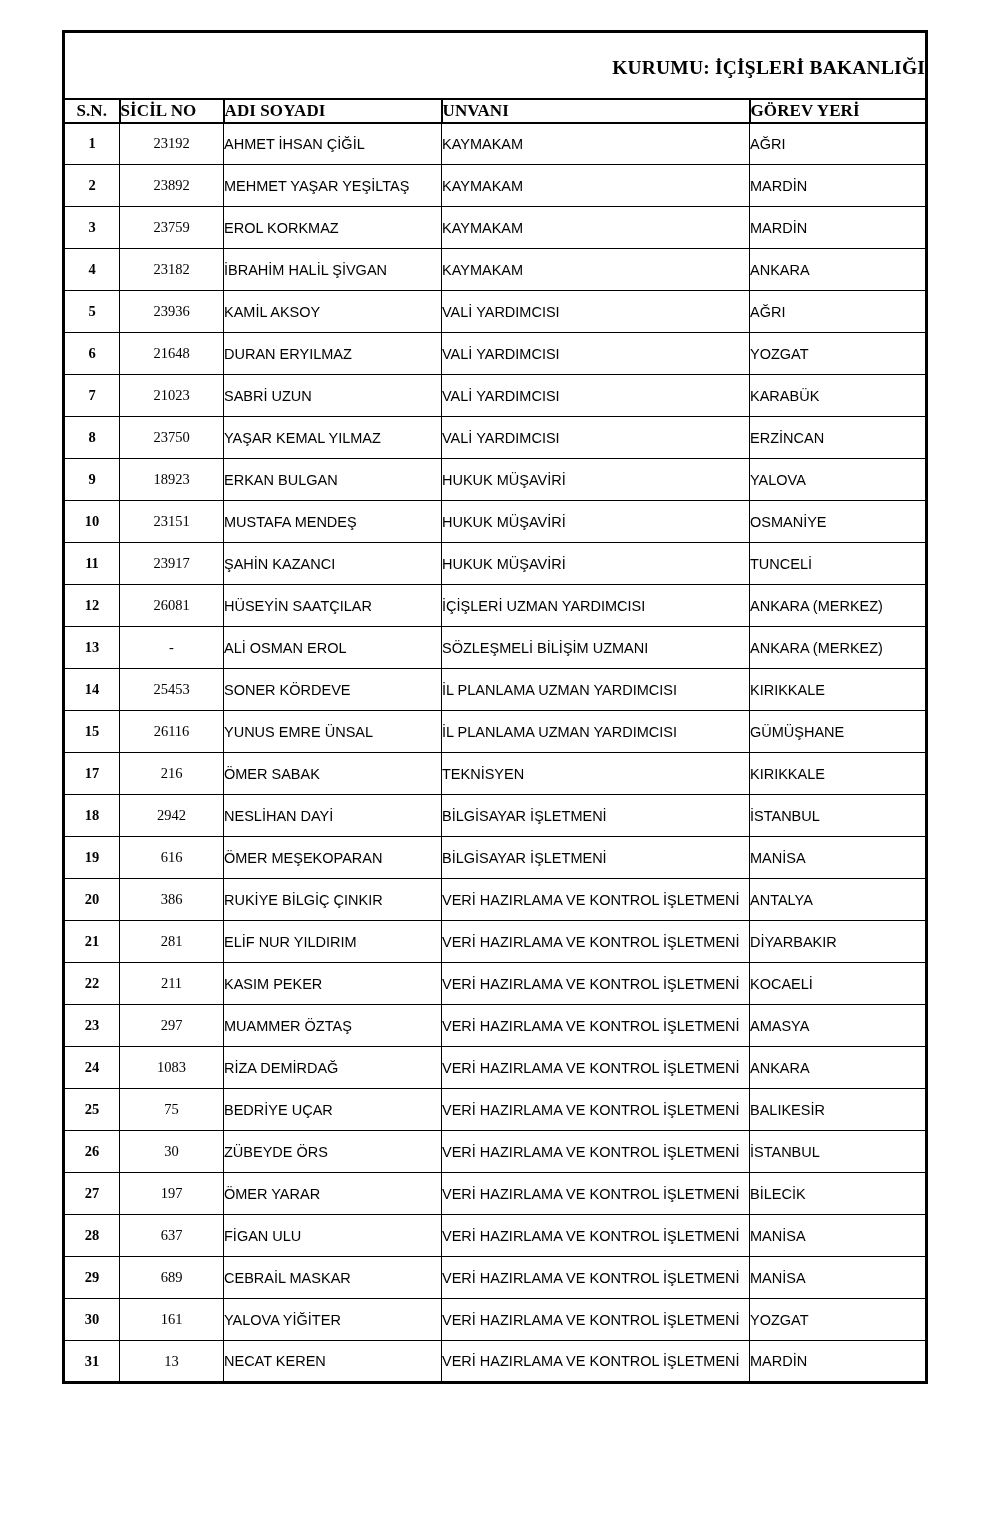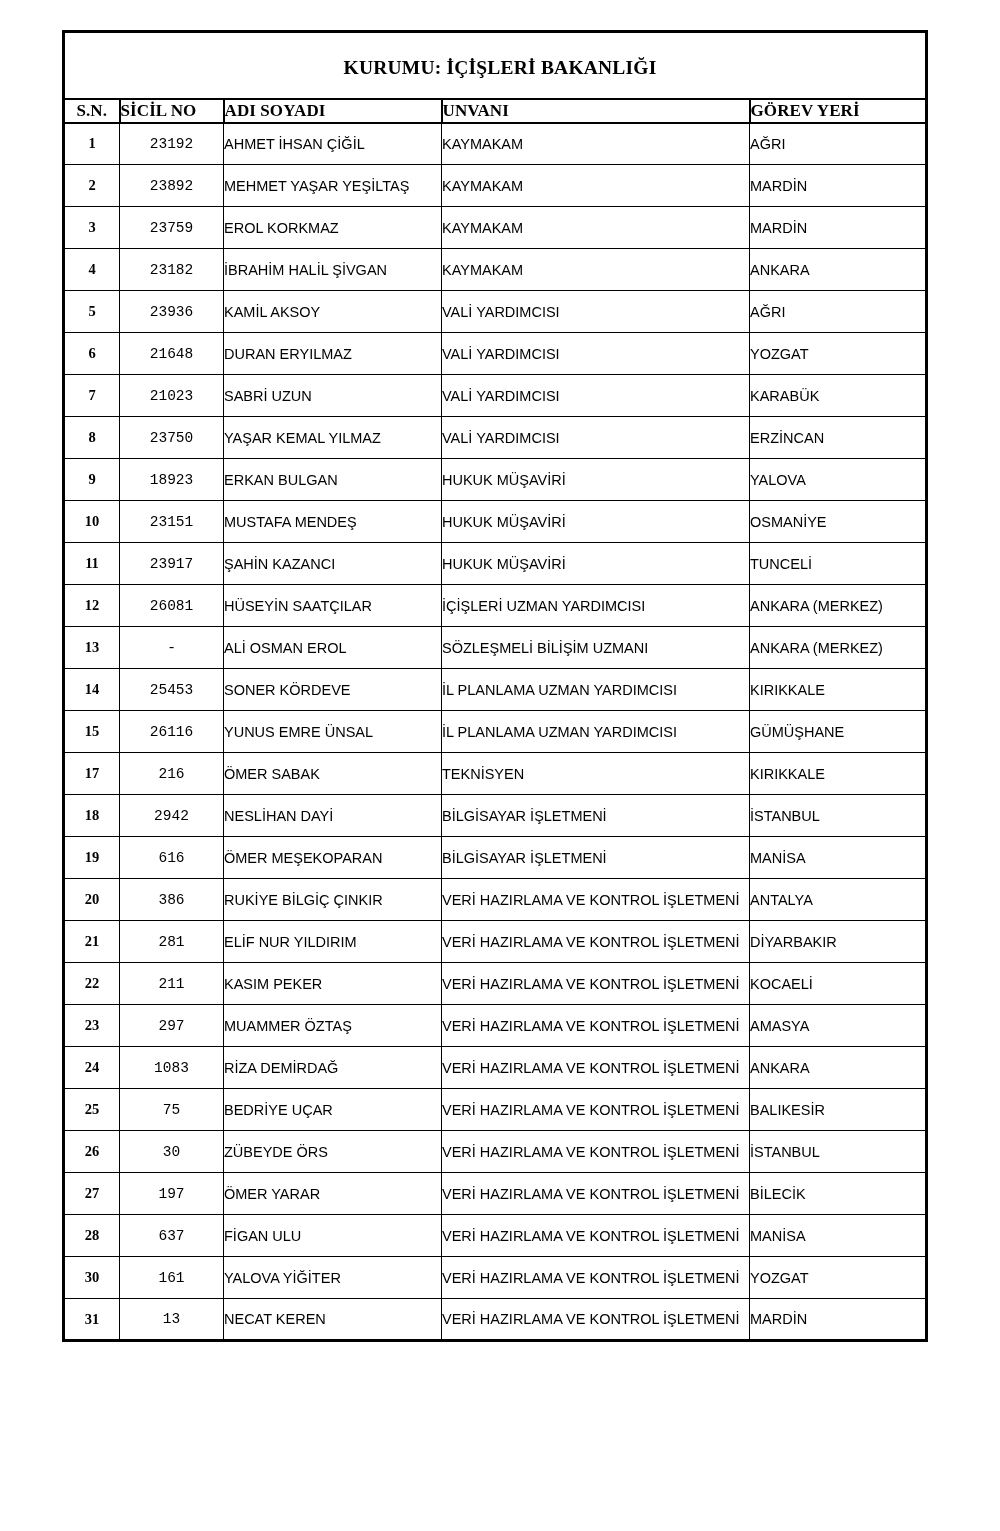--- a/index.html
+++ b/index.html
@@ -48,21 +48,21 @@
   .doc-table {
     border: 3px solid #000000;
   }
 
   
   .title-cell {
     height: 67px;
     border: 2px solid #000000 !important;
     padding: 6px 0 0 10px !important;
     vertical-align: top;
-    text-align: center;
+    text-align: right;
   }
   .title-text {
     font-family: "Liberation Serif", serif;
     font-weight: bold;
     font-size: 19.5px;
     letter-spacing: 0.2px;
     white-space: nowrap;
   }
 
   
@@ -86,21 +86,21 @@
     font-size: 14.5px;
   }
   .c-sn {
     text-align: center;
     font-family: "Liberation Serif", serif;
     font-weight: bold;
     font-size: 16px;
   }
   .c-sicil {
     text-align: center;
-    font-family: Liberation Mono, monospace;
+    font-family: Liberation Serif, serif;
     font-size: 14.5px;
   }
   .c-ad,
   .c-unvan,
   .c-gorev {
     padding-left: 8px;
     text-align: left;
     font-family: "Liberation Sans", sans-serif;
     font-size: 14.5px;
     white-space: nowrap;
@@ -328,20 +328,27 @@
           <td class="c-gorev">BİLECİK</td>
         </tr>
         <tr class="data-row">
           <td class="c-sn">28</td>
           <td class="c-sicil">637</td>
           <td class="c-ad">FİGAN ULU</td>
           <td class="c-unvan">VERİ HAZIRLAMA VE KONTROL İŞLETMENİ</td>
           <td class="c-gorev">MANİSA</td>
         </tr>
         <tr class="data-row">
+          <td class="c-sn">29</td>
+          <td class="c-sicil">689</td>
+          <td class="c-ad">CEBRAİL MASKAR</td>
+          <td class="c-unvan">VERİ HAZIRLAMA VE KONTROL İŞLETMENİ</td>
+          <td class="c-gorev">MANİSA</td>
+        </tr>
+        <tr class="data-row">
           <td class="c-sn">30</td>
           <td class="c-sicil">161</td>
           <td class="c-ad">YALOVA YİĞİTER</td>
           <td class="c-unvan">VERİ HAZIRLAMA VE KONTROL İŞLETMENİ</td>
           <td class="c-gorev">YOZGAT</td>
         </tr>
         <tr class="data-row">
           <td class="c-sn">31</td>
           <td class="c-sicil">13</td>
           <td class="c-ad">NECAT KEREN</td>

